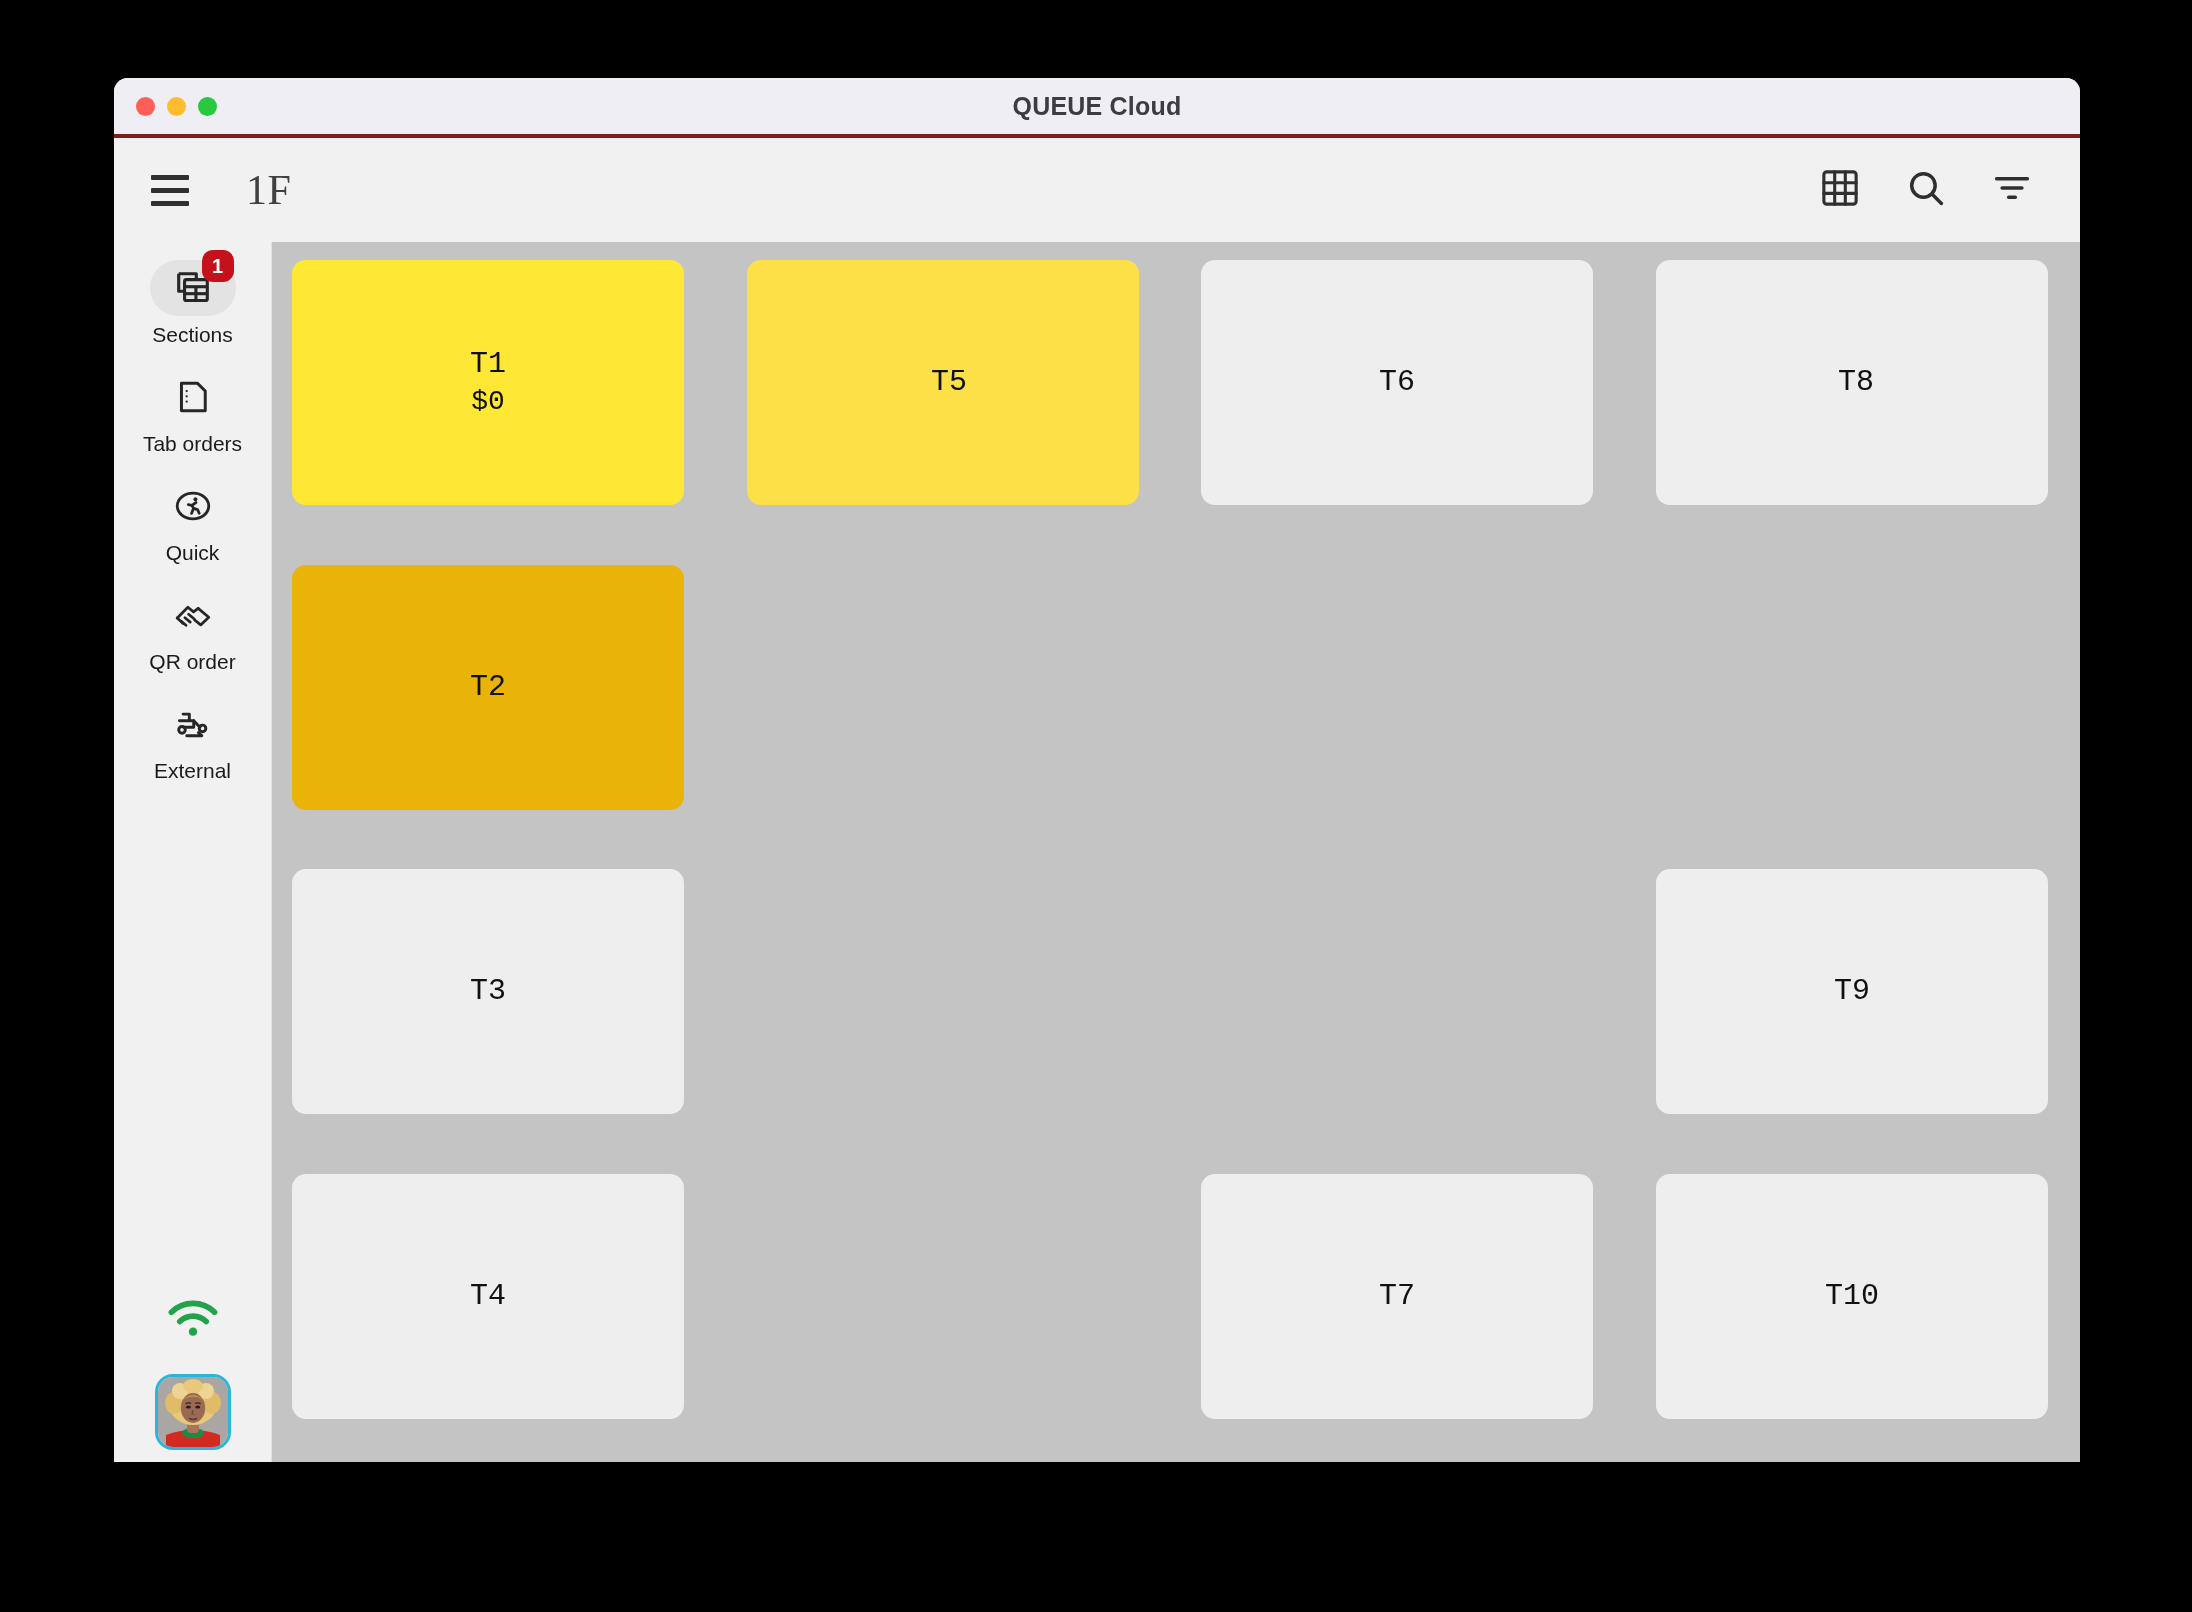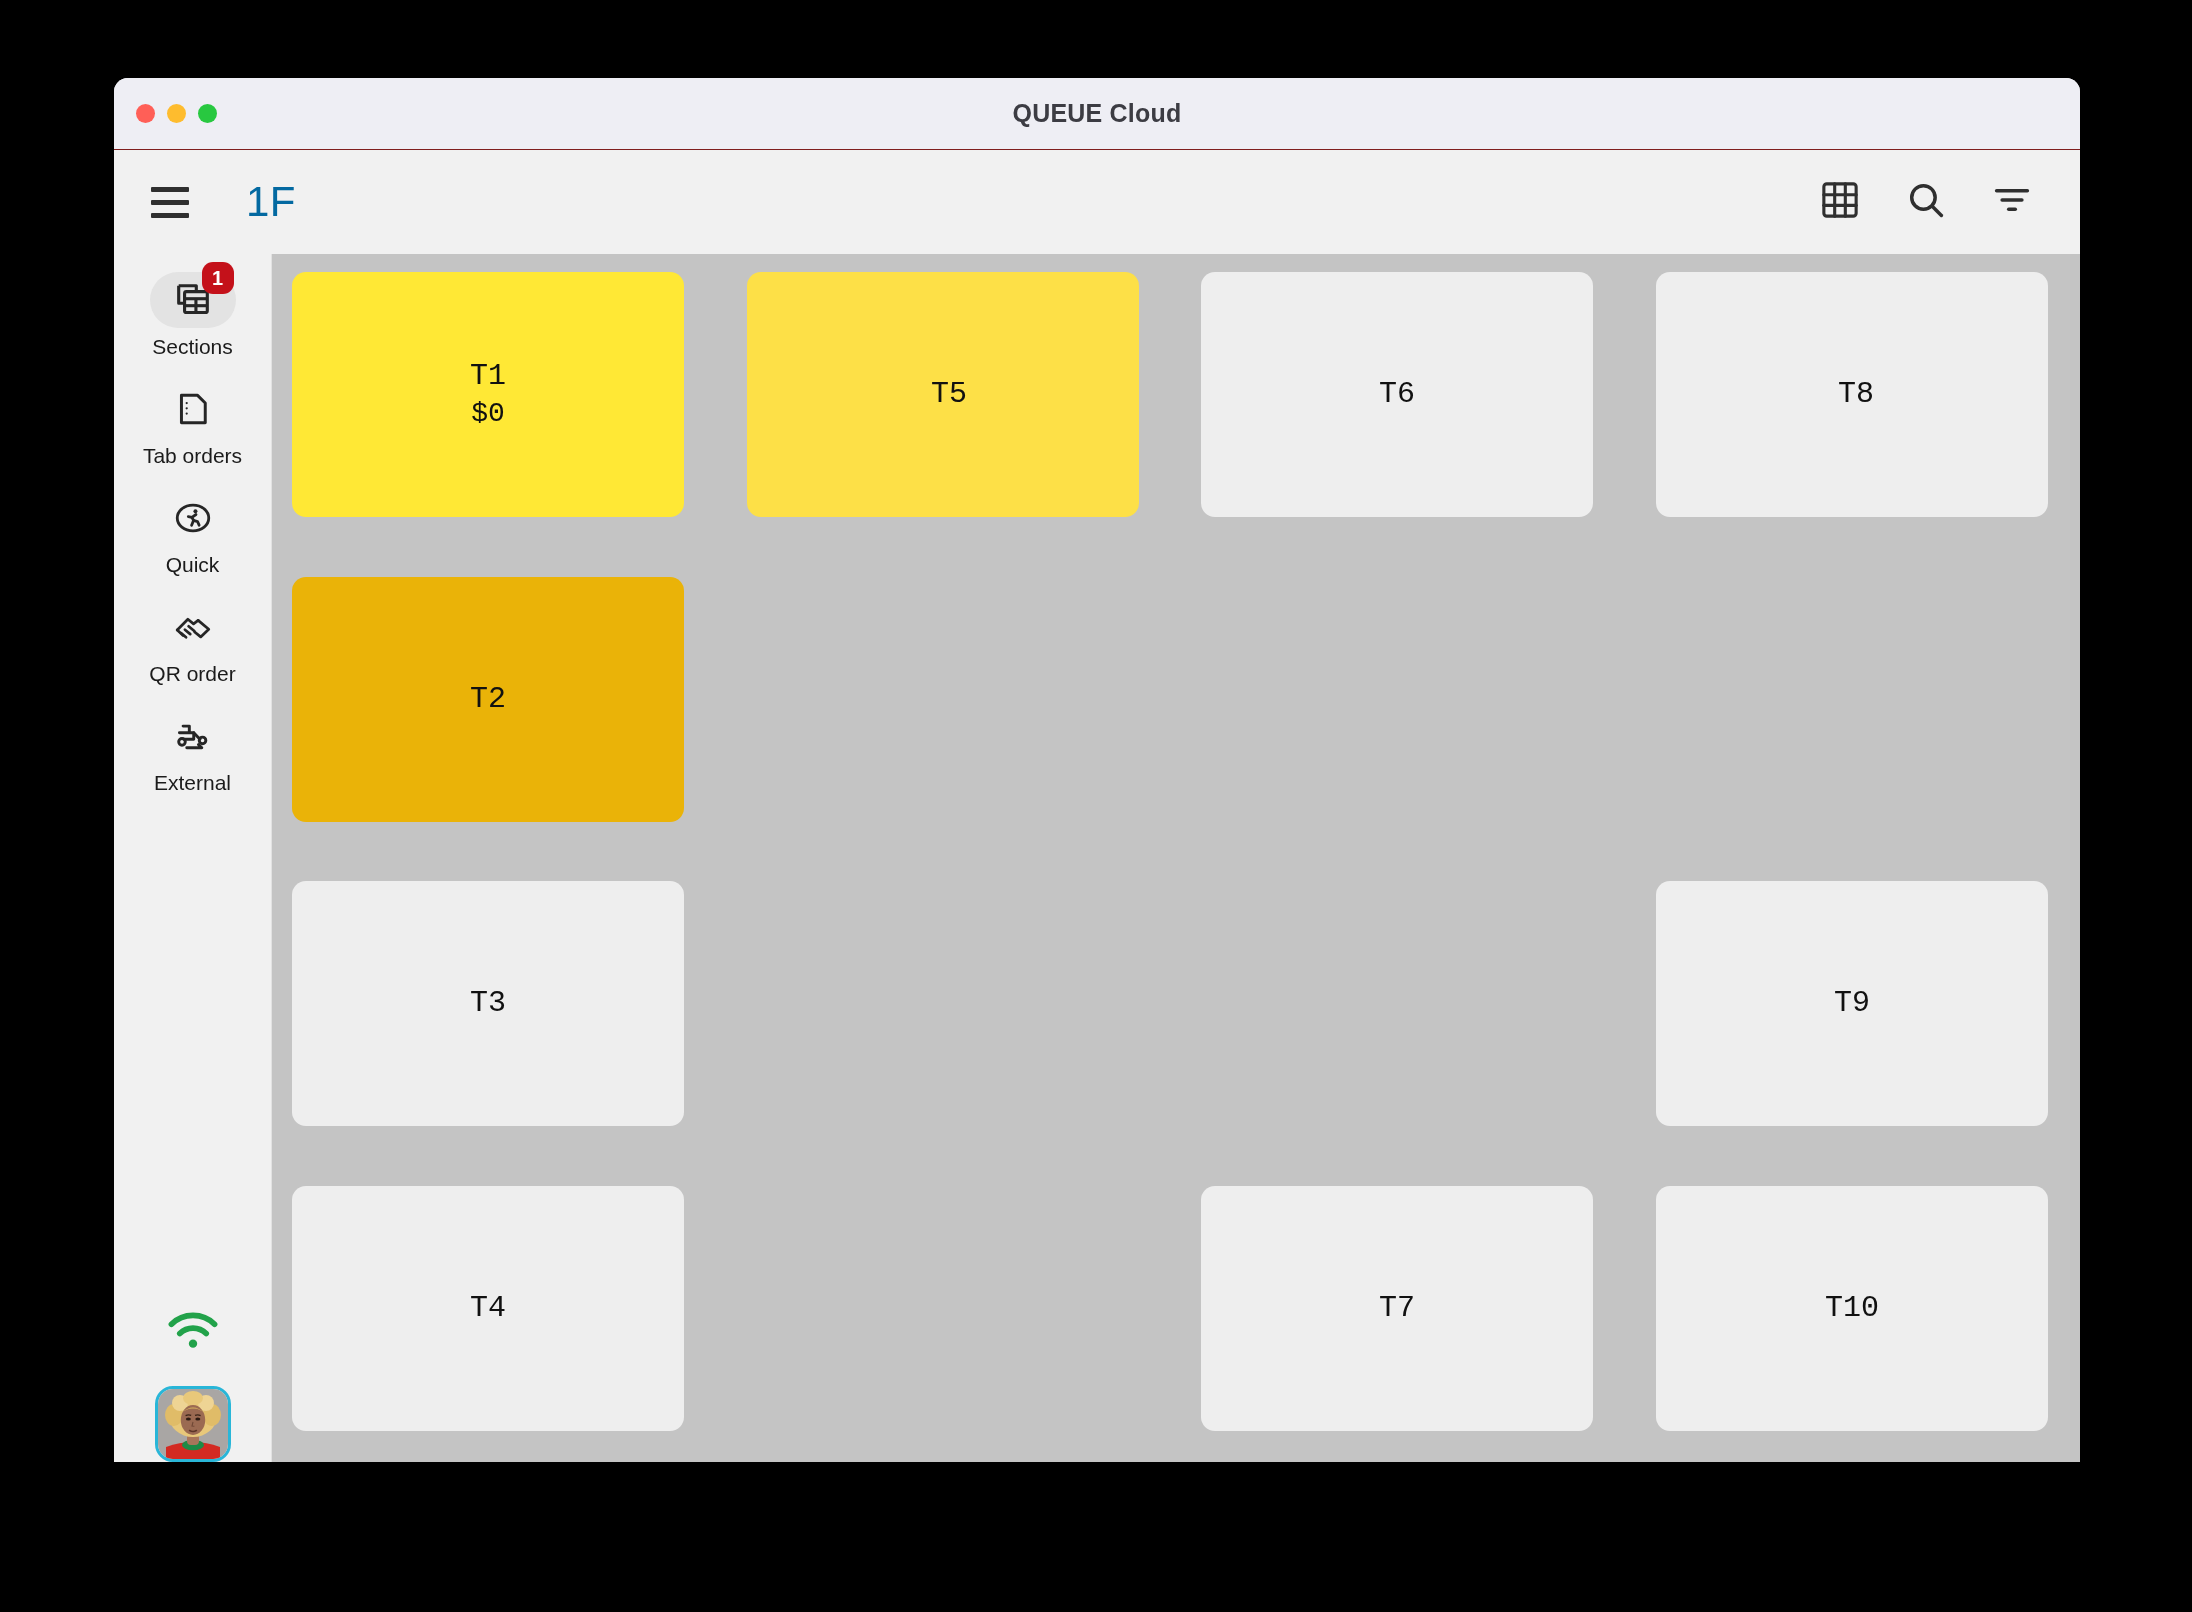--- a/index.html
+++ b/index.html
@@ -21,23 +21,23 @@
     height: 1384px;
     background: #f1f1f4;
     border-radius: 14px 14px 0 0;
     overflow: hidden;
     box-shadow: 0 10px 40px rgba(0,0,0,0.35);
   }
 
   
   #titlebar {
     position: relative;
-    height: 72px;
+    height: 60px;
     background: #eeeef4;
-    border-bottom: 1px solid #7f1d1d;
+    border-bottom: 4px solid #7f1d1d;
     display: flex;
     align-items: center;
   }
   .traffic-lights {
     display: flex;
     gap: 12px;
     margin-left: 22px;
   }
   .light { width: 19px; height: 19px; border-radius: 50%; display: block; }
   .light.red    { background: #ff5f57; }
@@ -81,22 +81,23 @@
   #hamburger-btn span {
     display: block;
     width: 38px; height: 5px;
     background: #2f2f2f;
     border-radius: 1px;
   }
   #floor-title {
     margin-left: 50px;
     font-size: 42px;
     font-weight: 400;
-    color: #0369a1;
+    color: #404040;
     letter-spacing: 0.5px;
+    font-family: Liberation Serif, serif;
   }
   #topbar-actions {
     margin-left: auto;
     display: flex;
     align-items: center;
     gap: 42px;
   }
   .topbar-icon { cursor: pointer; display: block; }
 
   

